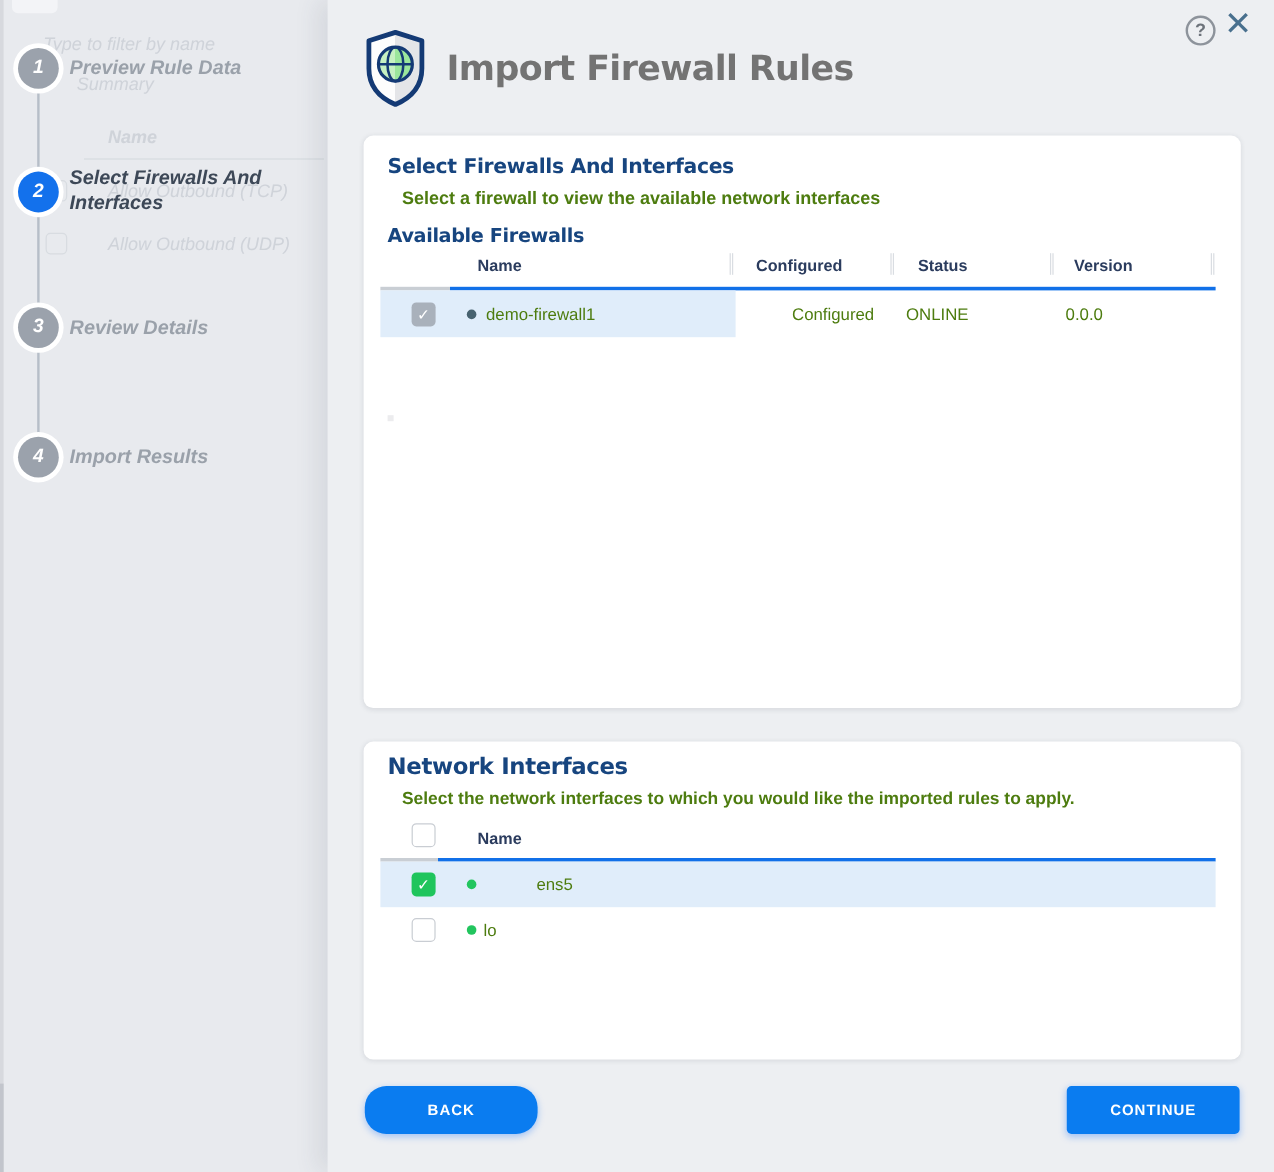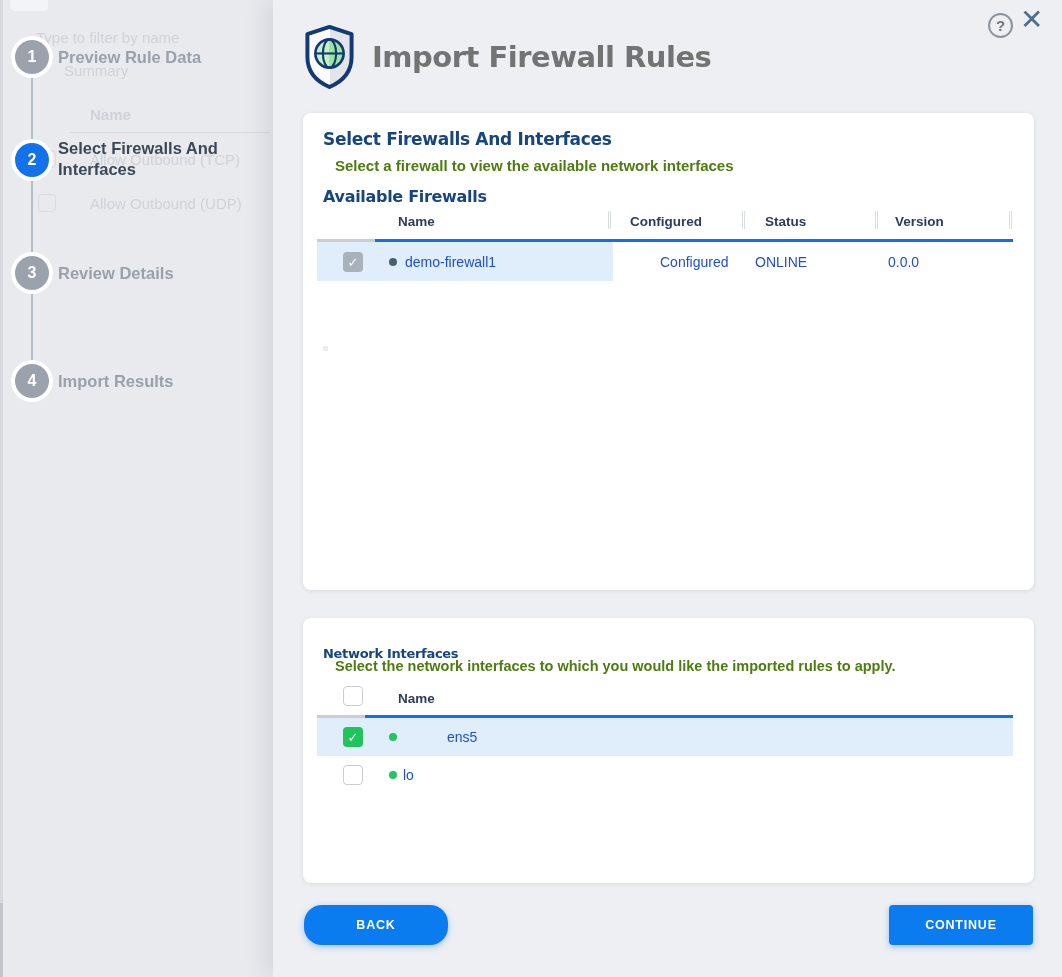--- a/index.html
+++ b/index.html
@@ -1,19 +1,19 @@
 <!DOCTYPE html>
 <html><head>
 <meta charset="utf-8">
 <style>
   * { margin:0; padding:0; box-sizing:border-box; }
   html,body { width:1062px; height:977px; font-family:"Liberation Sans", sans-serif; background:#e8eaee; overflow:hidden; }
 
   
-  #sidebar { position:absolute; left:0; top:0; width:273px; height:977px; background:#e8eaee; }
+  #sidebar { position:absolute; left:0; top:0; width:273px; height:977px; background:#e8eaee;font-style:italic; }
   .edge-strip { position:absolute; left:0; top:0; width:3px; height:977px; background:#d7d9de; }
   .edge-strip-bottom { position:absolute; left:0; top:903px; width:3px; height:74px; background:#c2c5cc; }
   .top-tab { position:absolute; left:10px; top:0; width:38px; height:11px; background:#f3f4f7; border-radius:0 0 5px 5px; }
 
   .ghost { position:absolute; color:rgba(186,192,201,.55); font-size:15px; white-space:nowrap; }
   .ghost-line { position:absolute; height:1px; background:rgba(200,205,212,.55); }
   .ghost-box { position:absolute; width:18px; height:18px; border:1.5px solid rgba(200,205,212,.5); border-radius:4px; }
 
   .step-line { position:absolute; left:31px; top:57px; width:2px; height:324px; background:#b6bec8; }
   .step-circle { position:absolute; left:15px; width:34px; height:34px; border-radius:50%;
@@ -50,21 +50,21 @@
   .section-title { position:absolute; left:20px; font-family:"DejaVu Sans", sans-serif;
     font-weight:800; color:#17457f; font-size:16px; letter-spacing:-0.3px; }
 
   .th { position:absolute; font-size:13.5px; font-weight:600; color:#2b3c5e; }
   .col-sep { position:absolute; width:3px; height:18px;
     border-left:1px solid #d9dde2; border-right:1px solid #d9dde2; }
   .hdr-line-gray { position:absolute; height:3px; background:#c9ced4; }
   .hdr-line-blue { position:absolute; height:3px; background:#1170e8; }
 
   .row-highlight { position:absolute; background:#e0edfa; }
-  .cell { position:absolute; font-size:14px; color:#1d4ed8; white-space:nowrap; }
+  .cell { position:absolute; font-size:14px; color:#4d7c0f; white-space:nowrap; }
 
   .checkbox { position:absolute; width:20px; height:20px; border-radius:4px;
     display:flex; align-items:center; justify-content:center;
     font-size:13px; color:#fff; cursor:pointer; }
   .checkbox.checked-disabled { background:#a9b1bb; }
   .checkbox.checked-green { background:#1fc55c; }
   .checkbox.unchecked { background:#fff; border:1.5px solid #c9cdd3; }
 
   .dot { position:absolute; width:8px; height:8px; border-radius:50%; }
   .dot-slate { background:#47626f; }
@@ -172,21 +172,21 @@
       <div class="cell" style="left:102px; top:141px;">demo-firewall1</div>
       <div class="cell" style="left:357px; top:141px;">Configured</div>
       <div class="cell" style="left:452px; top:141px;">ONLINE</div>
       <div class="cell" style="left:585px; top:141px;">0.0.0</div>
     </div>
 
     <div class="artifact-dot"></div>
   </div>
 
   <div class="card" id="card2">
-    <div class="card-title" style="top:28px; font-size:13px;text-align:center;">Network Interfaces</div>
+    <div class="card-title" style="top:10px; font-size:19px;text-align:center;">Network Interfaces</div>
     <div class="card-sub" style="top:40px; font-size:14.5px;">Select the network interfaces to which you would like the imported rules to apply.</div>
 
     <div class="checkbox unchecked" style="left:40px; top:68px;"></div>
     <div class="th" style="left:95px; top:73px;">Name</div>
 
     <div class="hdr-line-gray" style="left:14px; top:97px; width:48px;"></div>
     <div class="hdr-line-blue" style="left:62px; top:97px; width:648px;"></div>
 
     <div>
       <div class="row-highlight" style="left:14px; top:100px; width:696px; height:38px;"></div>

